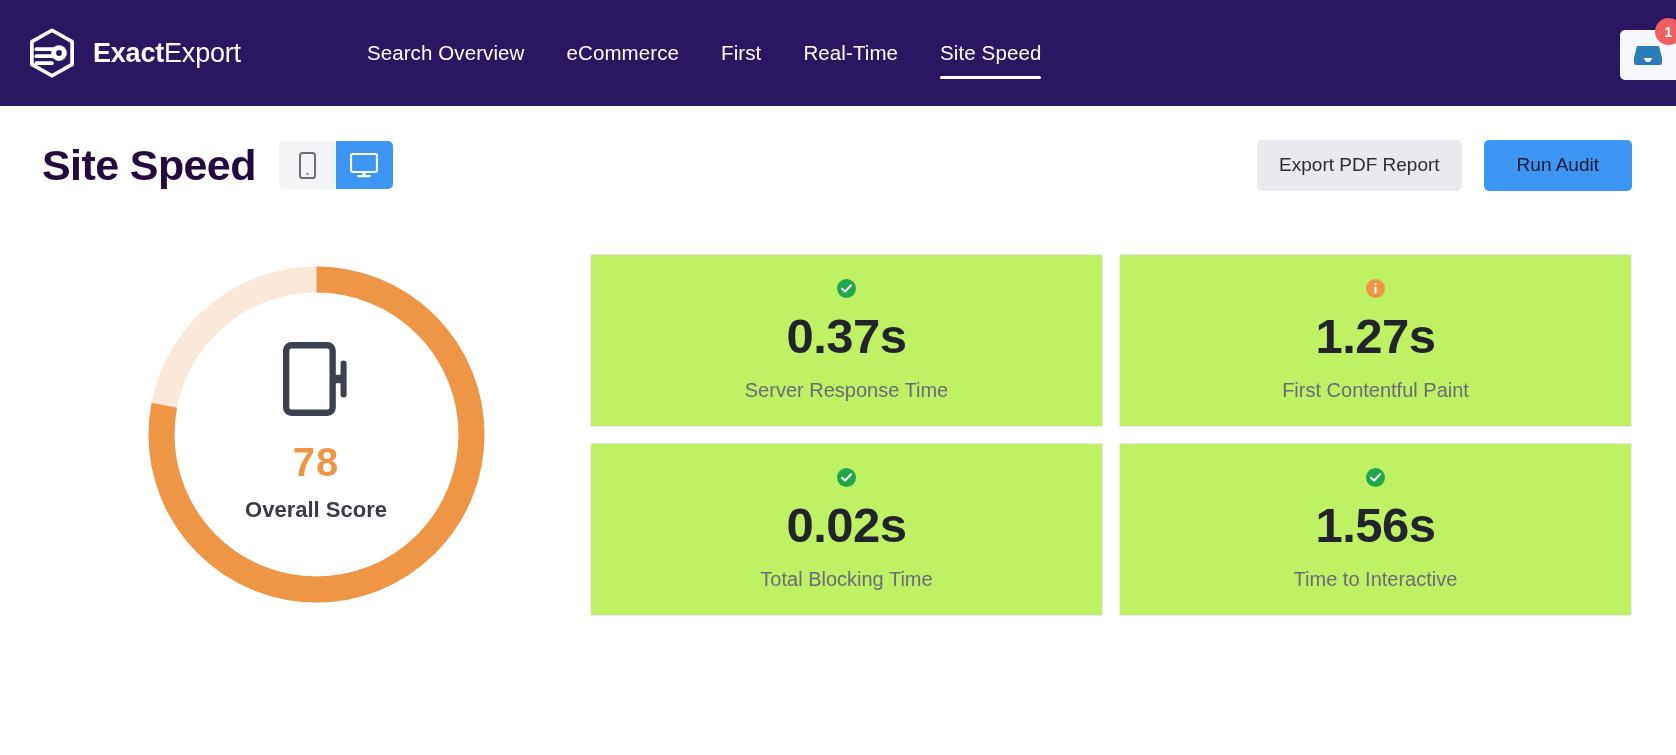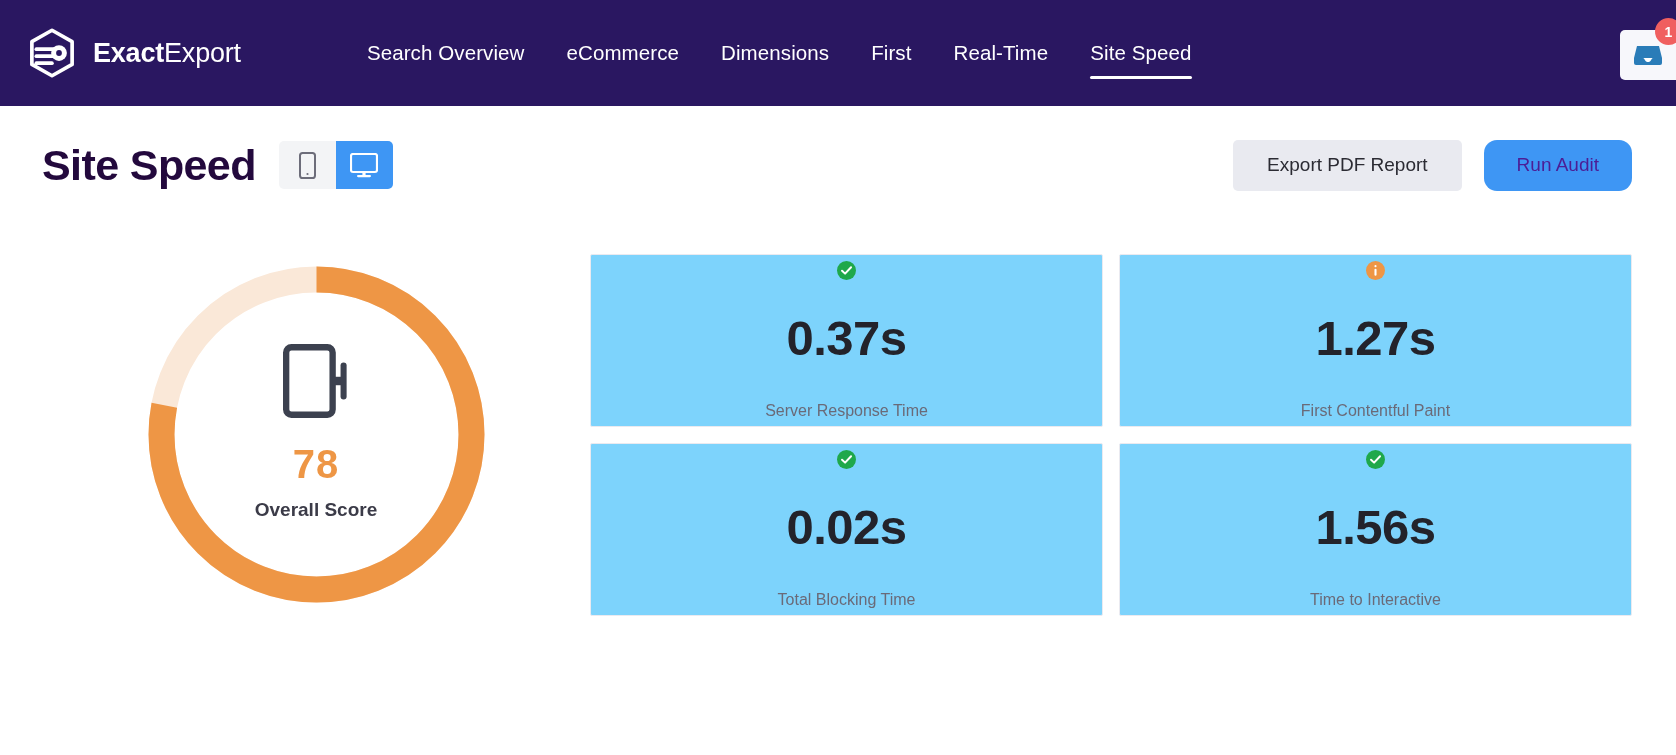--- a/index.html
+++ b/index.html
@@ -144,27 +144,26 @@
     cursor: pointer;
     height: 51px;
     display: flex;
     align-items: center;
     justify-content: center;
     white-space: nowrap;
   }
   .btn-secondary {
     background: #e9eaf0;
     color: #2b2b33;
-    padding: 0 34px;
+    padding: 0 22px;
   }
   .btn-primary {
     background: #3E96F4;
-    color: #4c1d95;
+    color: #0f172a;
     padding: 16px 33px;
-    border-radius: 13px;
   }
 
   
   .main {
     display: flex;
     padding: 30px 44px 0 42px;
     gap: 0;
   }
   .score-col {
     width: 548px;
@@ -186,55 +185,54 @@
   .donut-icon { margin-bottom: 30px; }
   .donut-score {
     font-size: 40px;
     font-weight: 700;
     color: #EE9645;
     line-height: 1;
     letter-spacing: 1px;
   }
   .donut-label {
     margin-top: 15px;
-    font-size: 19px;
+    font-size: 22px;
     font-weight: 700;
     color: #3b3b48;
   }
 
   .cards {
     flex: 1;
     display: grid;
     grid-template-columns: 1fr 1fr;
     grid-template-rows: 173px 173px;
     column-gap: 16px;
     row-gap: 16px;
     padding-top: 0px;
   }
   .card {
     border: 1px solid #eaeaf0;
-    background: #7dd3fc;
+    background: #bef264;
     border-radius: 2px;
     display: flex;
     flex-direction: column;
     align-items: center;
     justify-content: center;
-    gap: 20px;
   }
   .card-status { width: 19px; height: 19px; }
   .card-value {
     font-size: 49px;
     font-weight: 700;
     color: #23232b;
     line-height: 1.08;
     margin-top: 12px;
     letter-spacing: -0.5px;
   }
   .card-label {
-    font-size: 16px;
+    font-size: 20px;
     color: #6a6a78;
     margin-top: 17px;
   }
 </style>
 </head>
 <body>
 
 <div class="topbar">
 
   <div class="brand">
@@ -252,23 +250,20 @@
   </div>
 
   <div class="nav">
     <div class="nav-item">
       <span>Search Overview</span>
     </div>
     <div class="nav-item">
       <span>eCommerce</span>
     </div>
     <div class="nav-item">
-      <span>Dimensions</span>
-    </div>
-    <div class="nav-item">
       <span>First</span>
     </div>
     <div class="nav-item">
       <span>Real-Time</span>
     </div>
     <div class="nav-item active">
       <span>Site Speed</span><i class="underline"></i>
     </div>
   </div>
 

